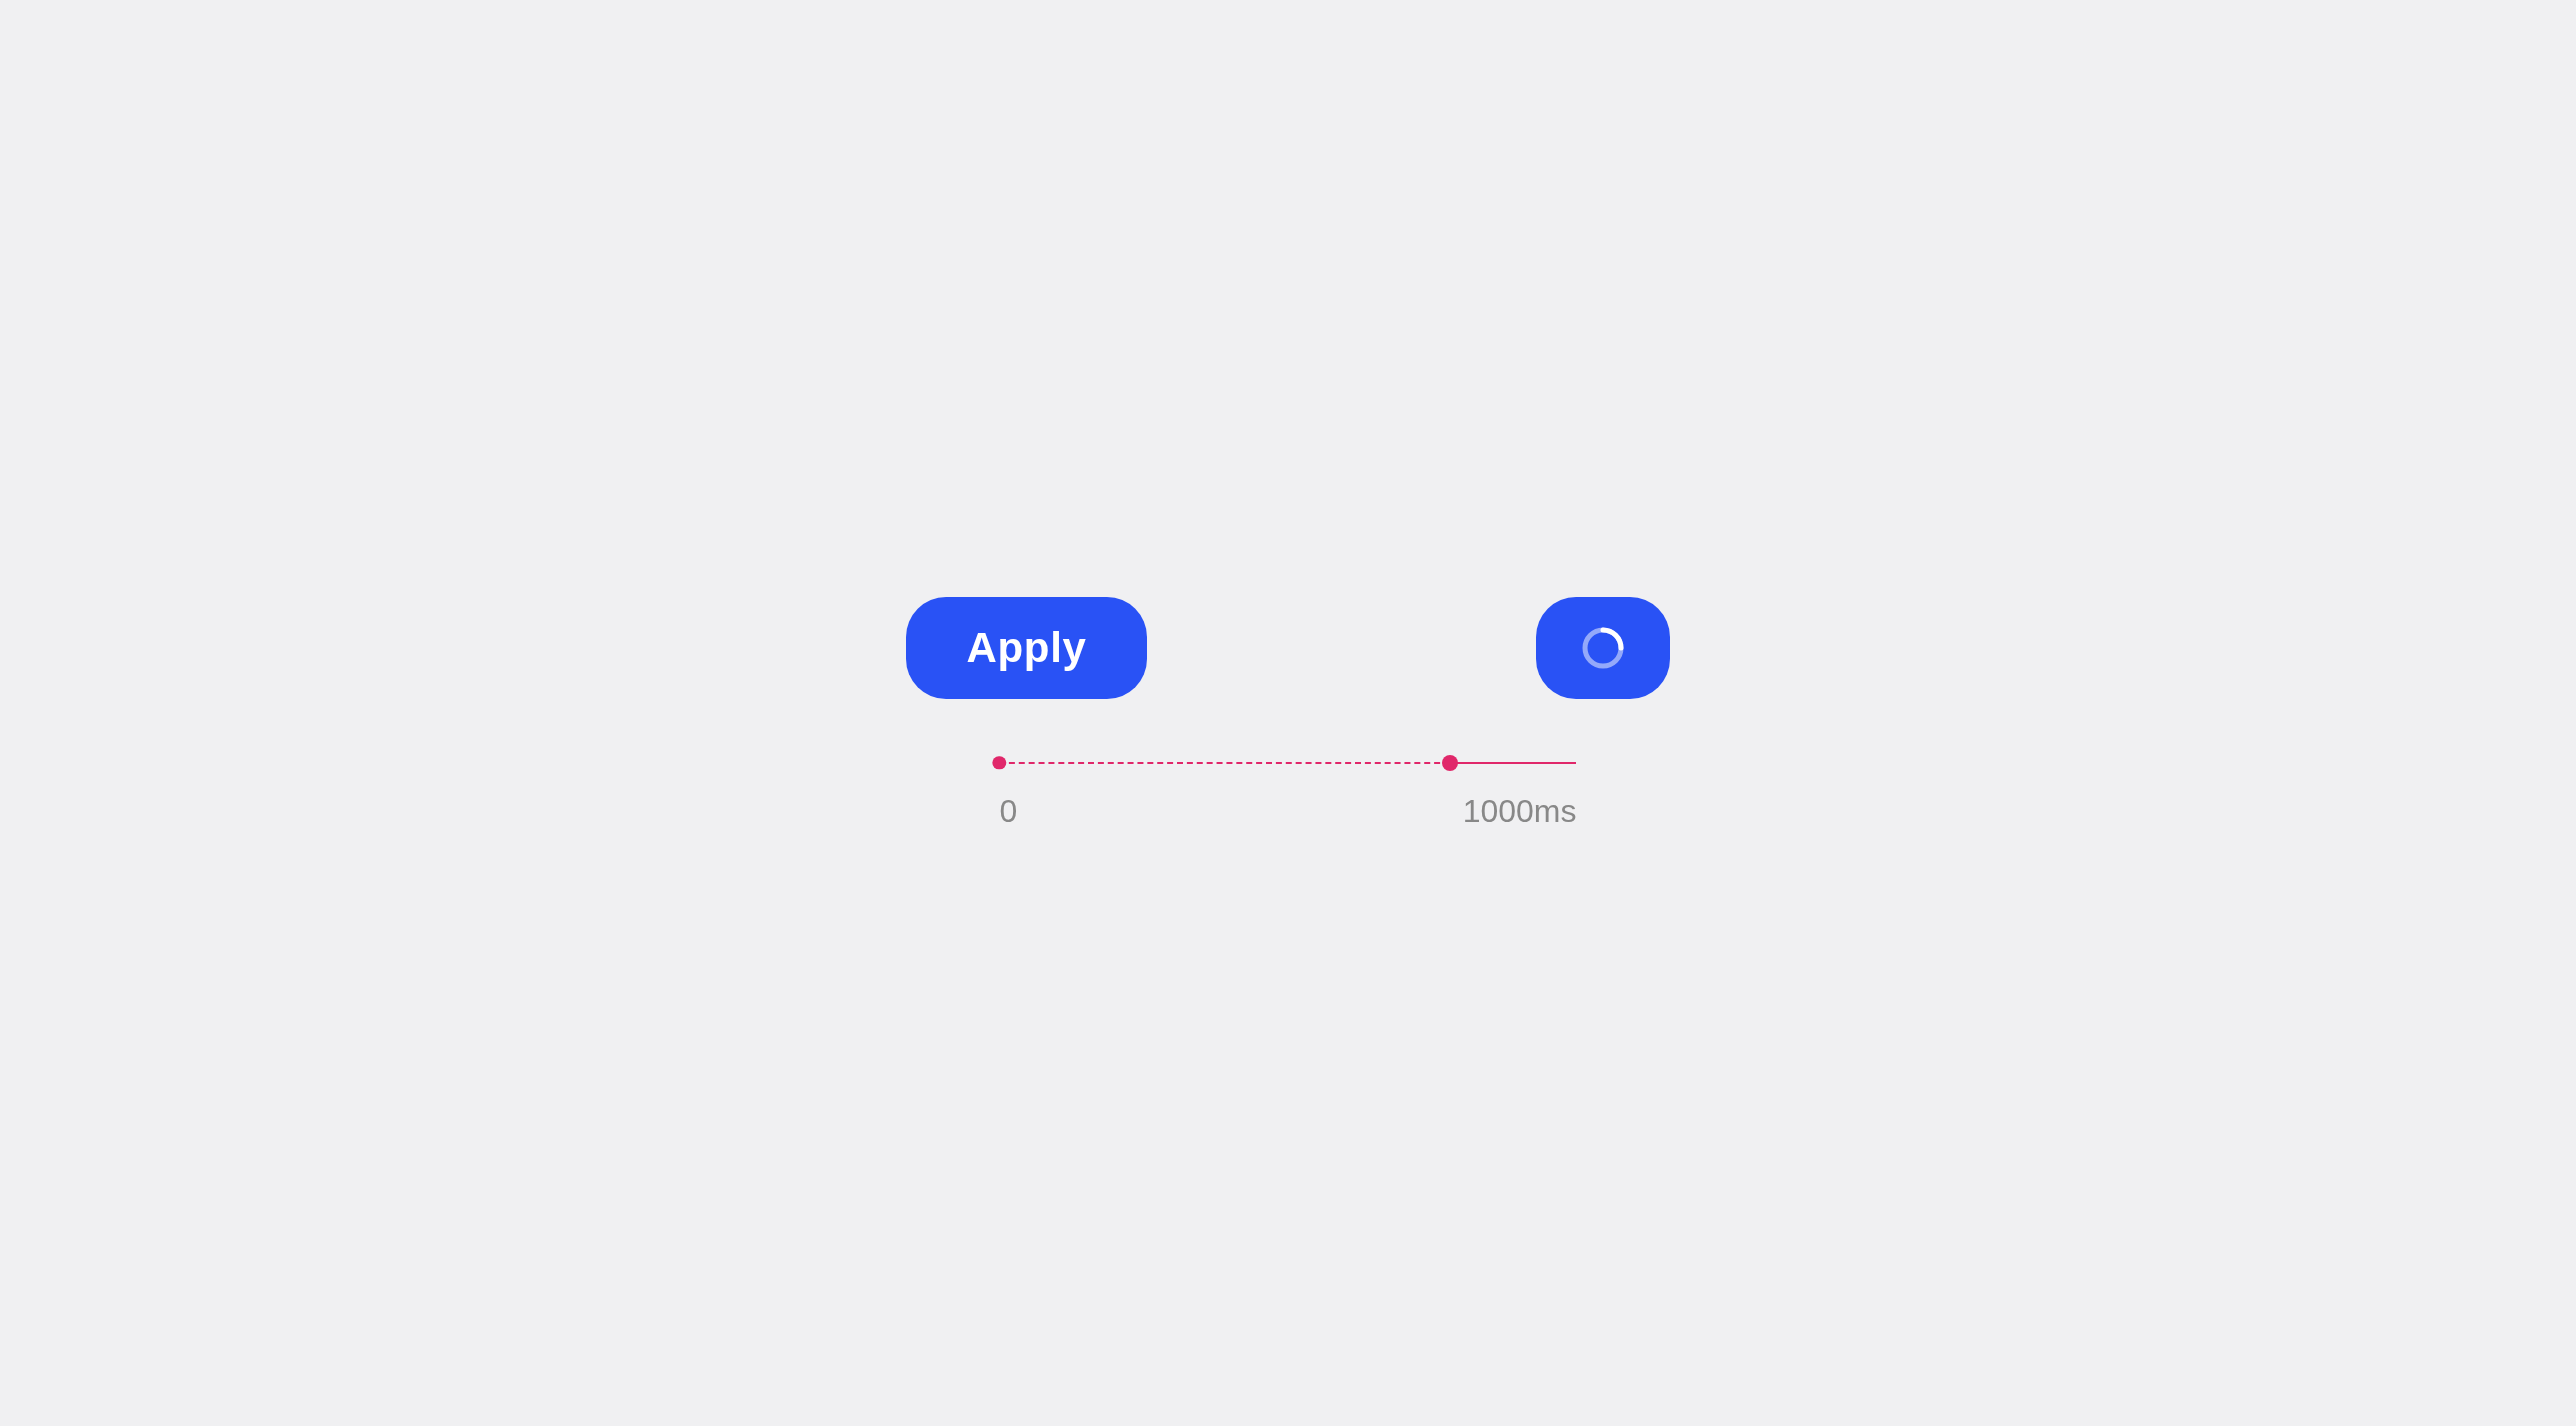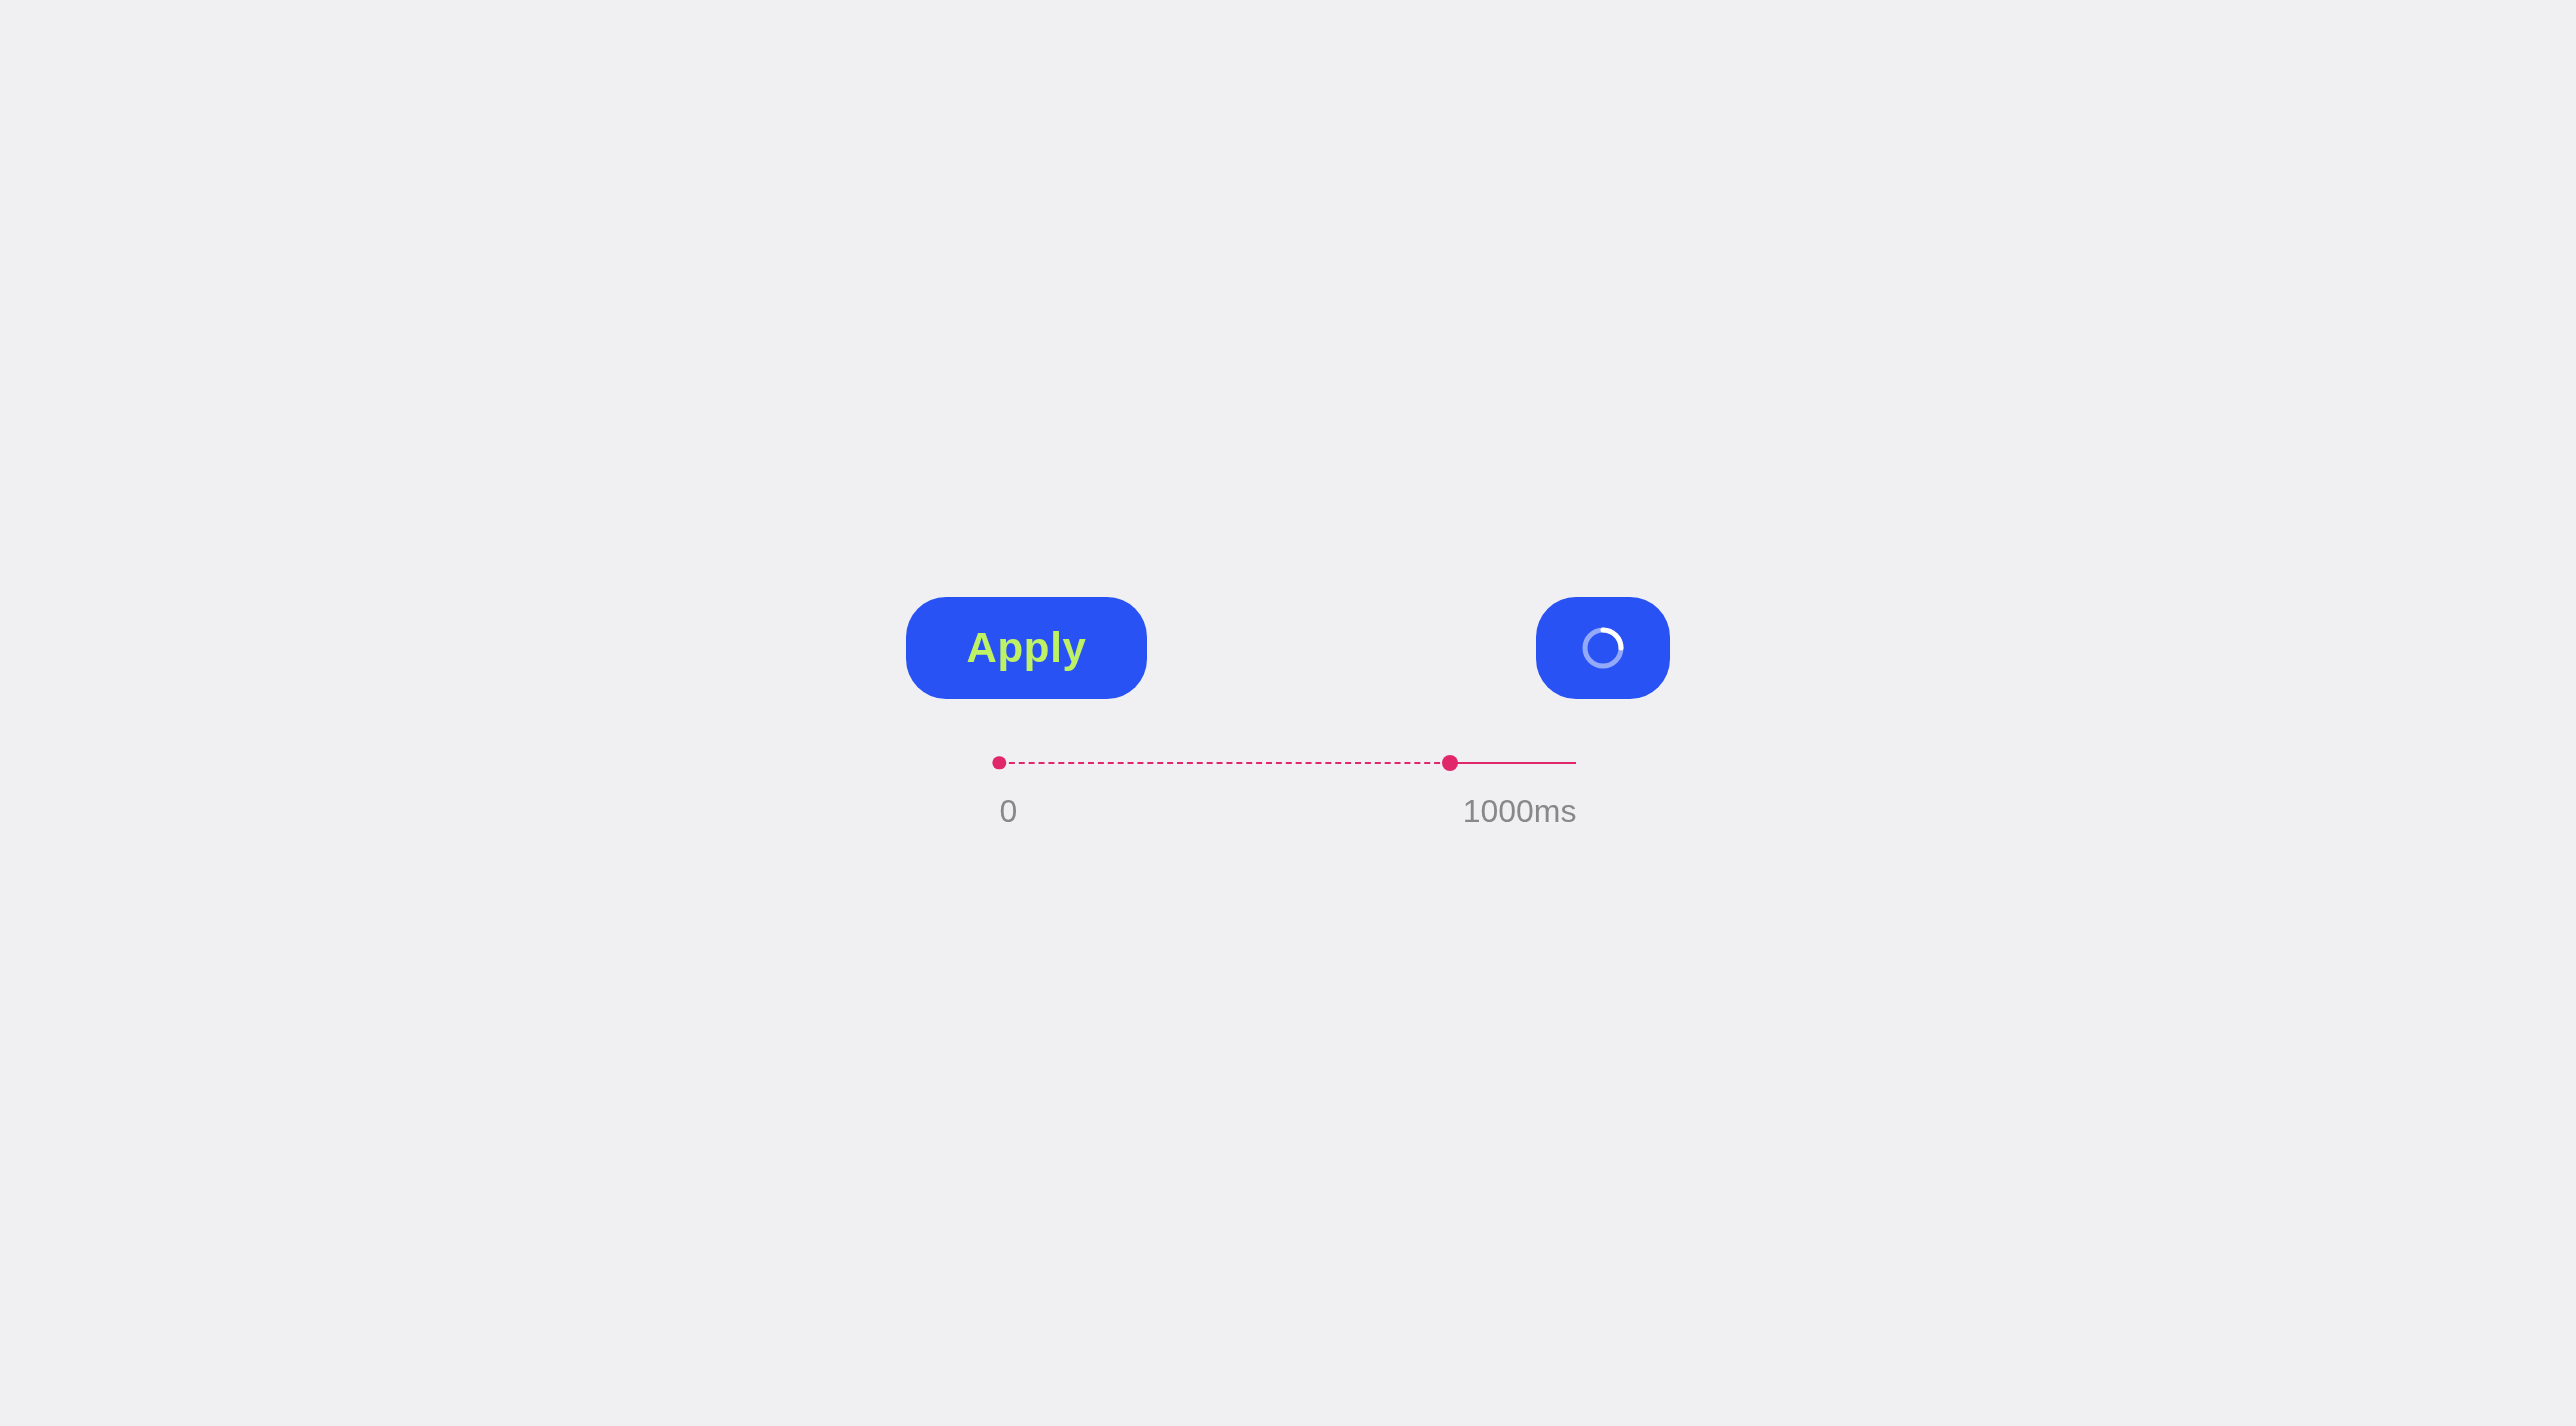--- a/index.html
+++ b/index.html
@@ -27,21 +27,21 @@
 
     .buttons-row {
       display: flex;
       flex-direction: row;
       align-items: center;
       gap: 389px;
     }
 
     .apply-button {
       background-color: #2952f5;
-      color: #bef264;
+      color: #ffffff;
       border: none;
       border-radius: 40px;
       padding: 27px 60px;
       font-size: 42px;
       font-weight: 700;
       cursor: pointer;
       letter-spacing: 0.7px;
       min-width: 188px;
       text-align: center;
     }

